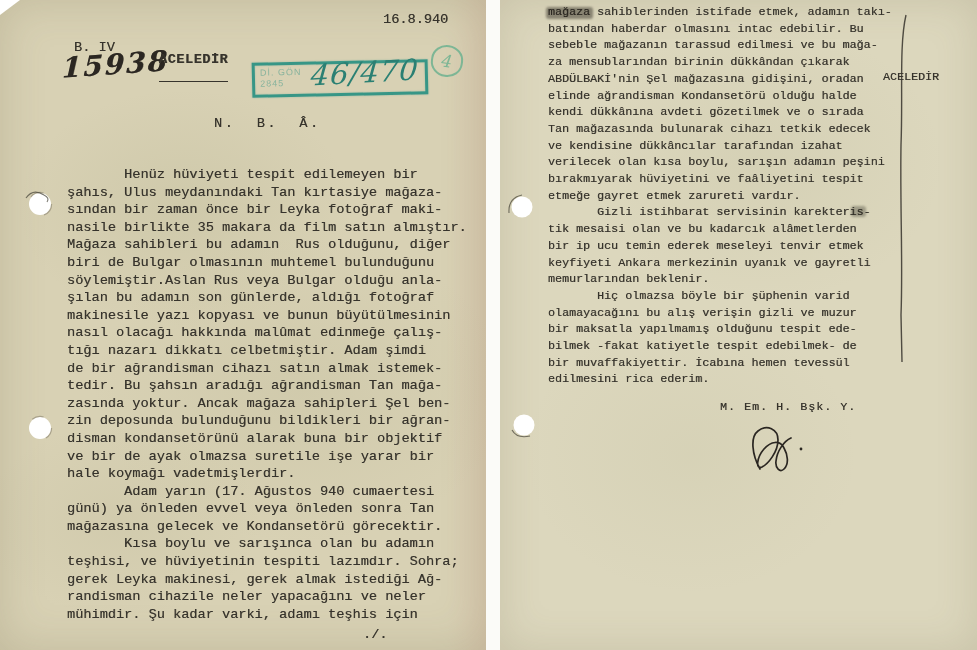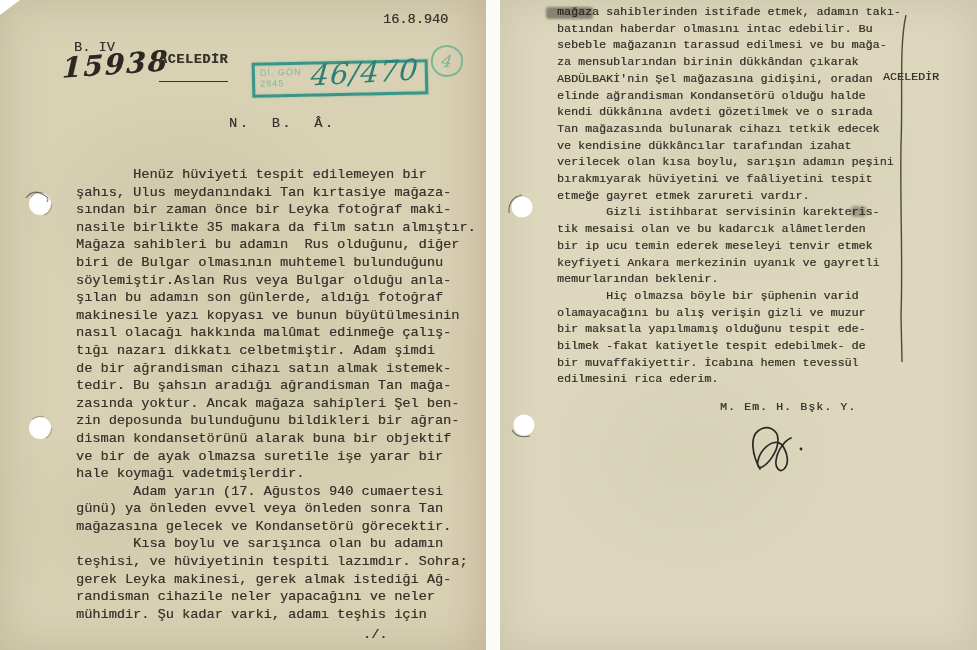--- a/index.html
+++ b/index.html
@@ -39,33 +39,33 @@
   }
   .corner-notch{
     position:absolute;left:0;top:0;width:0;height:0;
     border-top:15px solid #ffffff;border-right:20px solid transparent;
   }
   .type{position:absolute;white-space:pre;
     text-shadow:0.35px 0 0 rgba(40,36,28,0.55);}
   .lt{font-size:13.6px;}
   .rt{font-size:11.7px;}
   .body-text{position:absolute;}
-  .body-text .tline{white-space:pre;text-shadow:0.35px 0 0 rgba(40,36,28,0.5);padding-left:9px;}
+  .body-text .tline{white-space:pre;text-shadow:0.35px 0 0 rgba(40,36,28,0.5);}
   #left-body{left:67px;top:166px;font-size:13.6px;line-height:17.6px;}
   #right-body{left:548px;top:4px;font-size:11.7px;line-height:16.7px;}
   #date-left{left:383px;top:12px;text-align:center;}
   #section-ref{left:74px;top:40px;}
   #hand-number{
     left:62px;top:48px;font-family:"DejaVu Serif",serif;font-style:italic;
     font-size:28px;font-weight:bold;color:var(--hand_ink);
     transform:rotate(-4deg) skewX(-6deg);letter-spacing:2px;white-space:pre;
   }
   #urgency{left:159px;top:52px;font-weight:bold;letter-spacing:0.5px;
     border-bottom:1.6px solid var(--ink);padding-bottom:14px;}
-  #addressee{left:229px;top:116px;letter-spacing:2.5px;}
+  #addressee{left:214px;top:116px;letter-spacing:2.5px;}
   #stamp{
     position:absolute;left:252px;top:61px;width:170px;height:29px;
     border:3px solid var(--stamp_teal);transform:rotate(-1.2deg);
     box-shadow:0 0 2px rgba(42,145,131,0.4), inset 0 0 2px rgba(42,145,131,0.35);
     opacity:0.92;
   }
   .stamp-faint{position:absolute;left:5px;font-size:9px;line-height:11px;
     color:var(--stamp_teal);opacity:0.5;letter-spacing:1px;white-space:pre;
     font-family:"Liberation Sans",sans-serif;}
   #stamp-faint-1{top:2px;} #stamp-faint-2{top:13px;}

